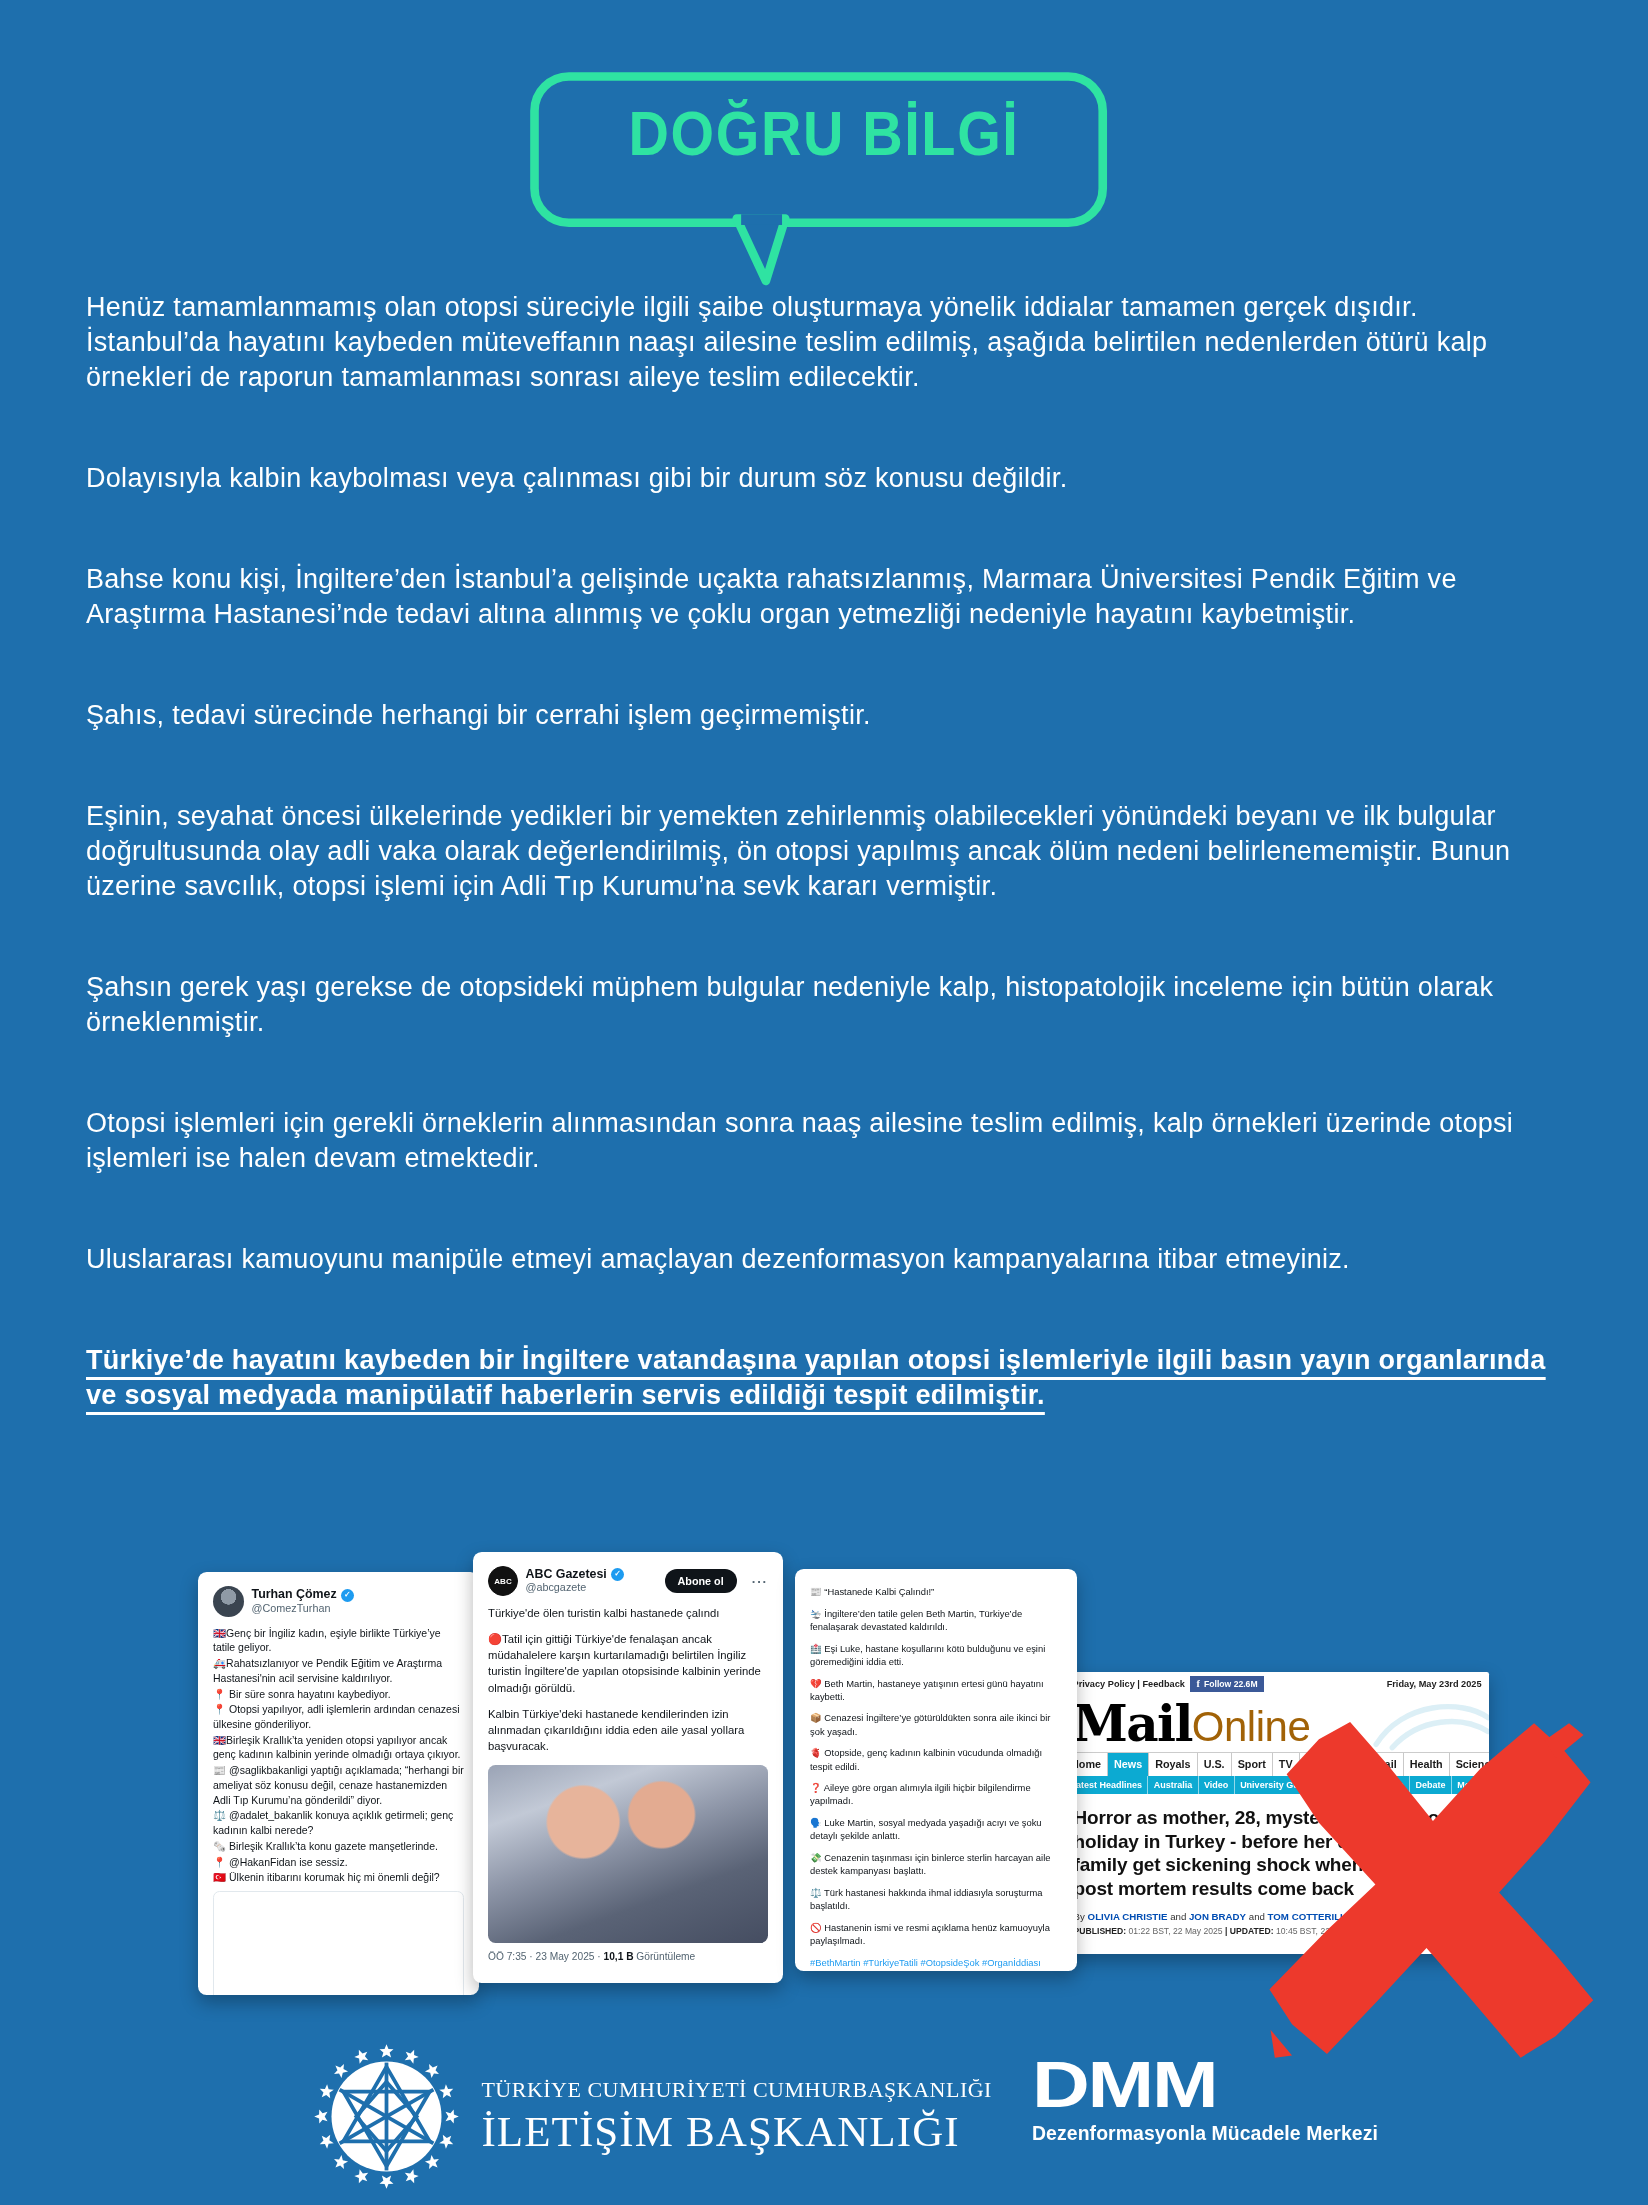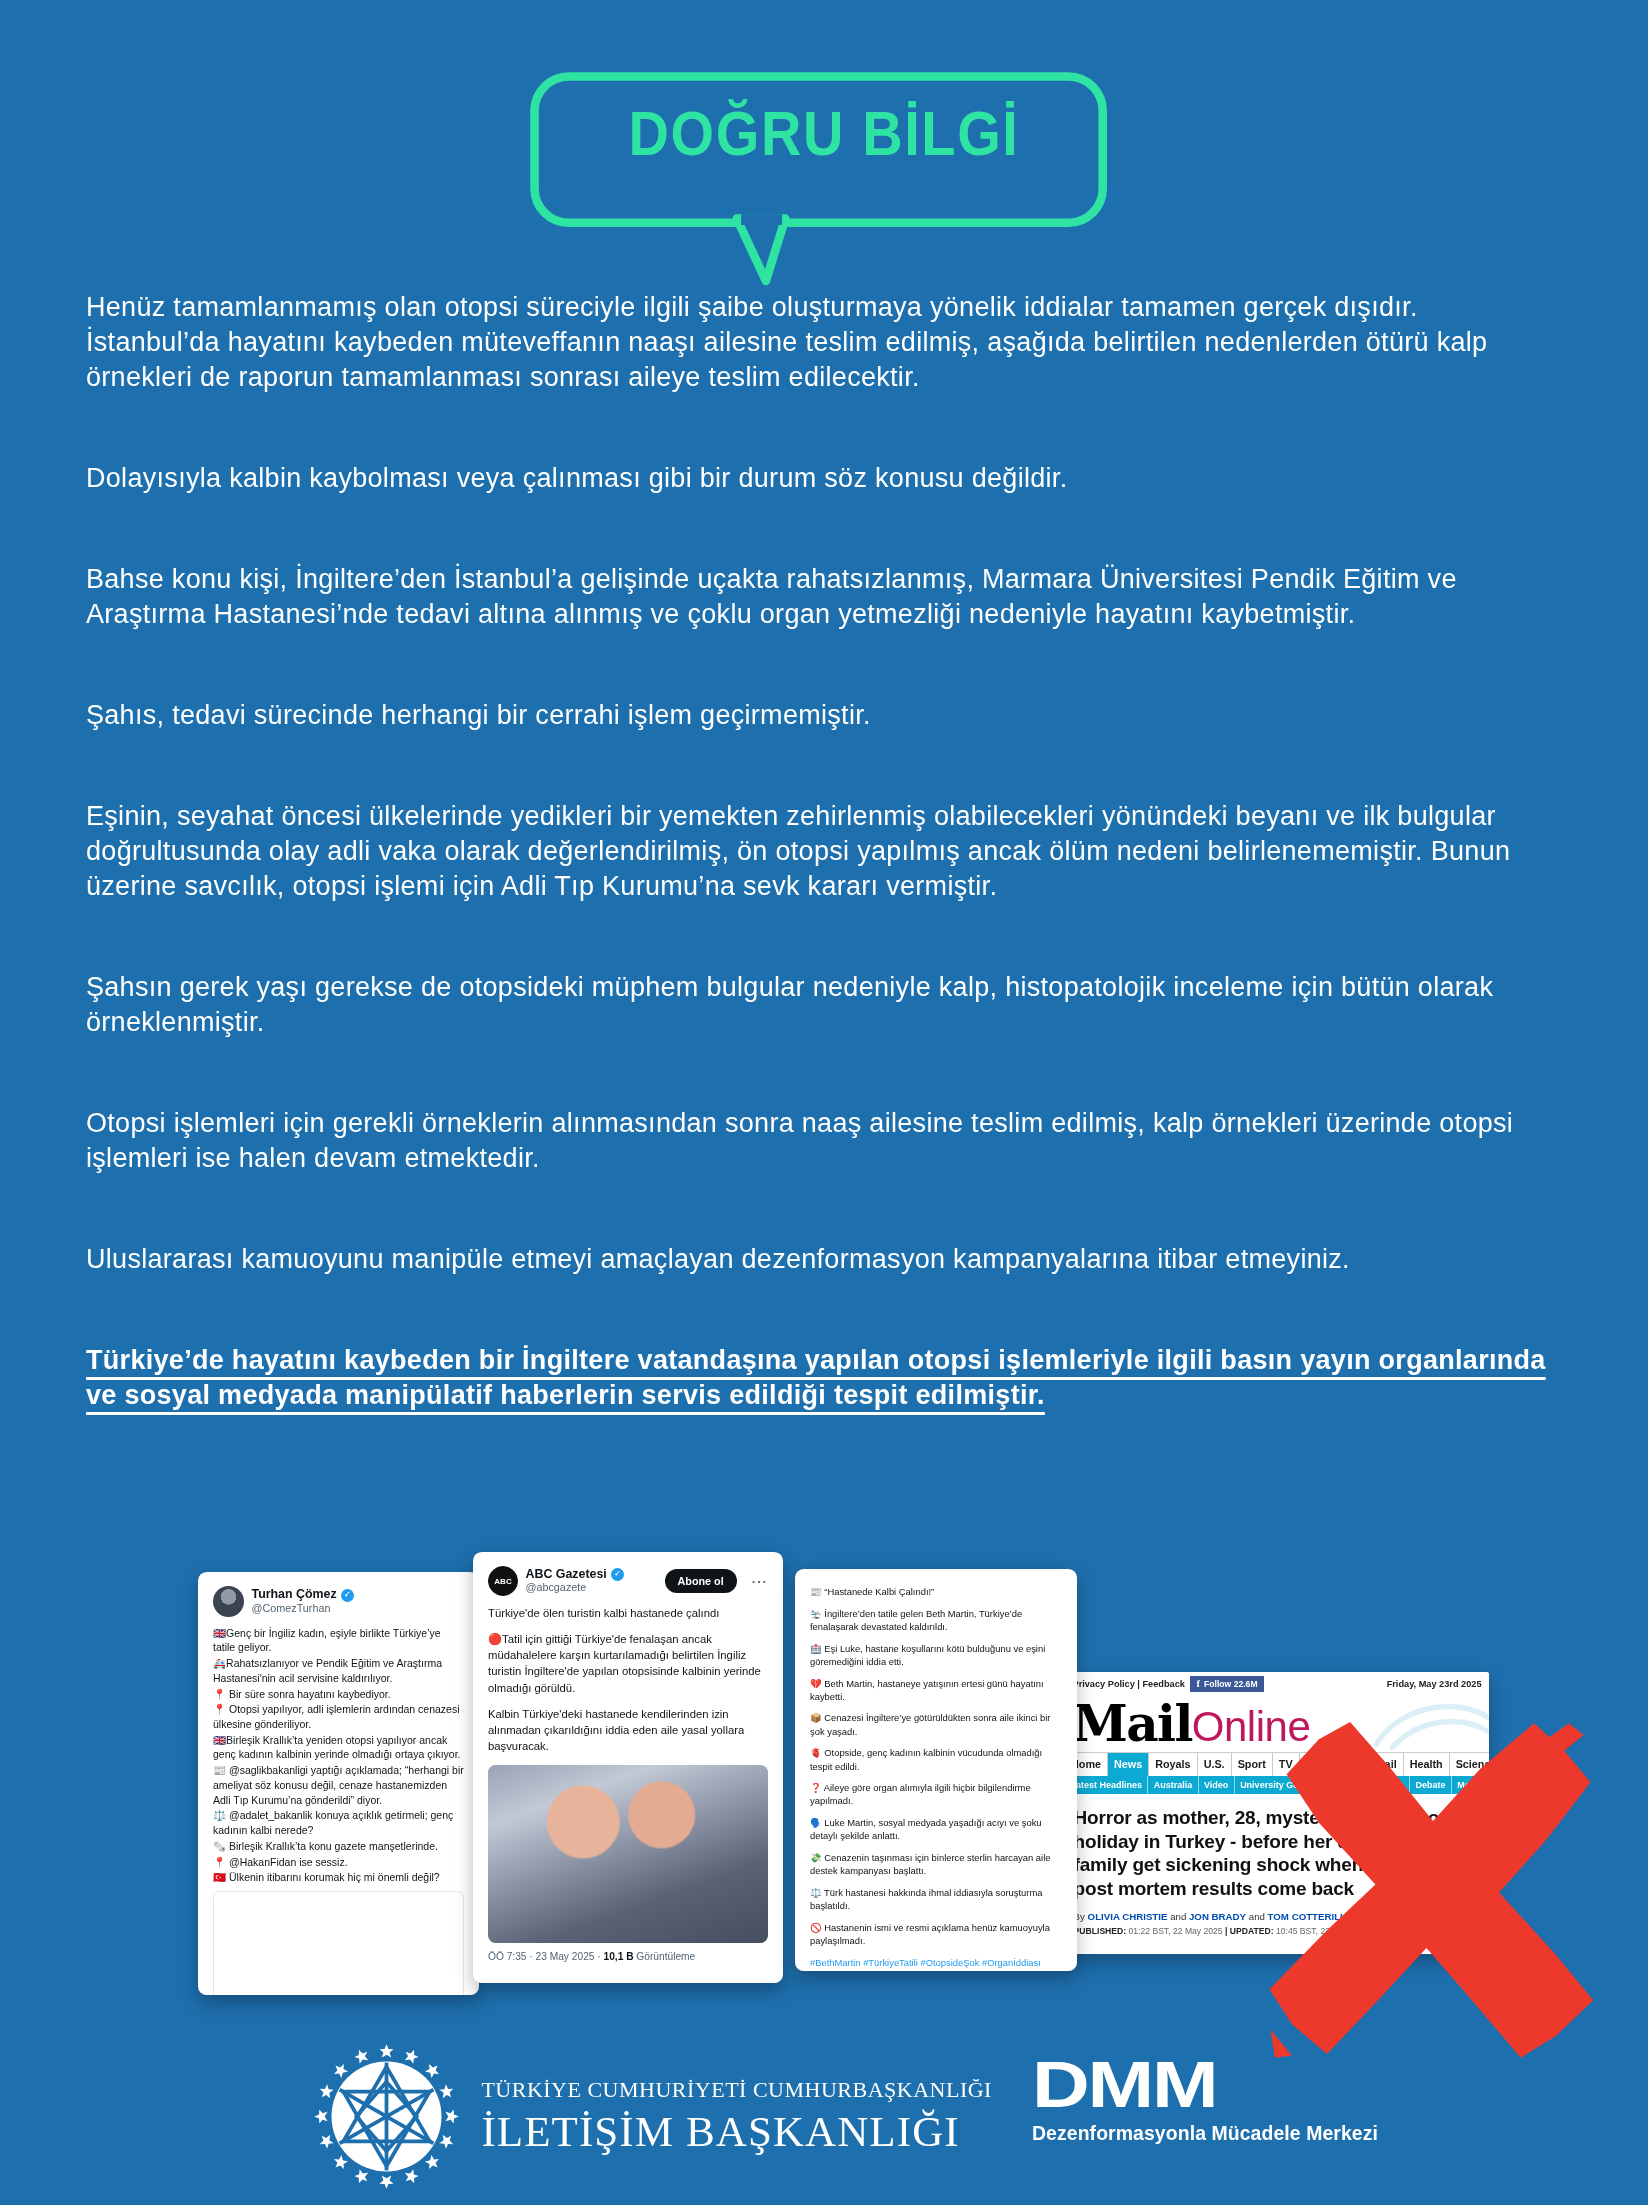--- a/index.html
+++ b/index.html
@@ -80,21 +80,21 @@
       radial-gradient(circle at 72% 50%,#77797e 0 20%,rgba(0,0,0,0) 21%),
       linear-gradient(#9d5f4c,#8a4f3e);}
   
   .mail-top{display:flex;align-items:center;font-size:9.2px;font-weight:bold;color:#222;
     padding:4.3px 7.5px;gap:5px;white-space:nowrap;}
   .fb-chip{background:#3b5998;color:#fff;font-weight:bold;font-size:8.6px;padding:2.2px 6.5px;display:flex;gap:4.3px;align-items:center;}
   .fb-f{font-family:"Liberation Serif",serif;font-size:10.2px;}
   .mail-date{margin-left:auto;padding-left:16px;}
   .masthead{position:relative;height:56px;padding:0 7.5px;overflow:hidden;}
   .logo-mail{font-family:"DejaVu Serif",serif;font-weight:bold;font-size:50px;color:#000;letter-spacing:-1.6px;line-height:56px;}
-  .logo-online{font-size:42px;color:#be185d;letter-spacing:-0.5px;font-weight:normal;}
+  .logo-online{font-size:42px;color:#a16207;letter-spacing:-0.5px;font-weight:normal;}
   .swirl{position:absolute;right:0;top:0;opacity:.55;}
   .mail-nav{display:flex;align-items:center;font-size:10.8px;font-weight:bold;color:#1a1a1a;
     border-top:0.5px solid #ccc;white-space:nowrap;overflow:hidden;}
   .mail-nav span{padding:5.4px 6px;border-right:0.5px solid #c9c9c9;}
   .mail-nav span.active{background:#0caad2;color:#fff;}
   .mail-subnav{display:flex;align-items:center;background:#0caad2;color:#fff;font-size:9px;font-weight:bold;
     white-space:nowrap;overflow:hidden;}
   .mail-subnav span{padding:4.3px 5.4px;border-right:0.5px solid rgba(255,255,255,.55);}
   .mail-headline{font-size:19px;font-weight:bold;color:#111;line-height:1.24;padding:12px 8.6px 7.5px 8.6px;letter-spacing:-0.2px;}
   .mail-byline{font-size:9.7px;color:#333;padding:3.2px 8.6px 1.1px 8.6px;}

